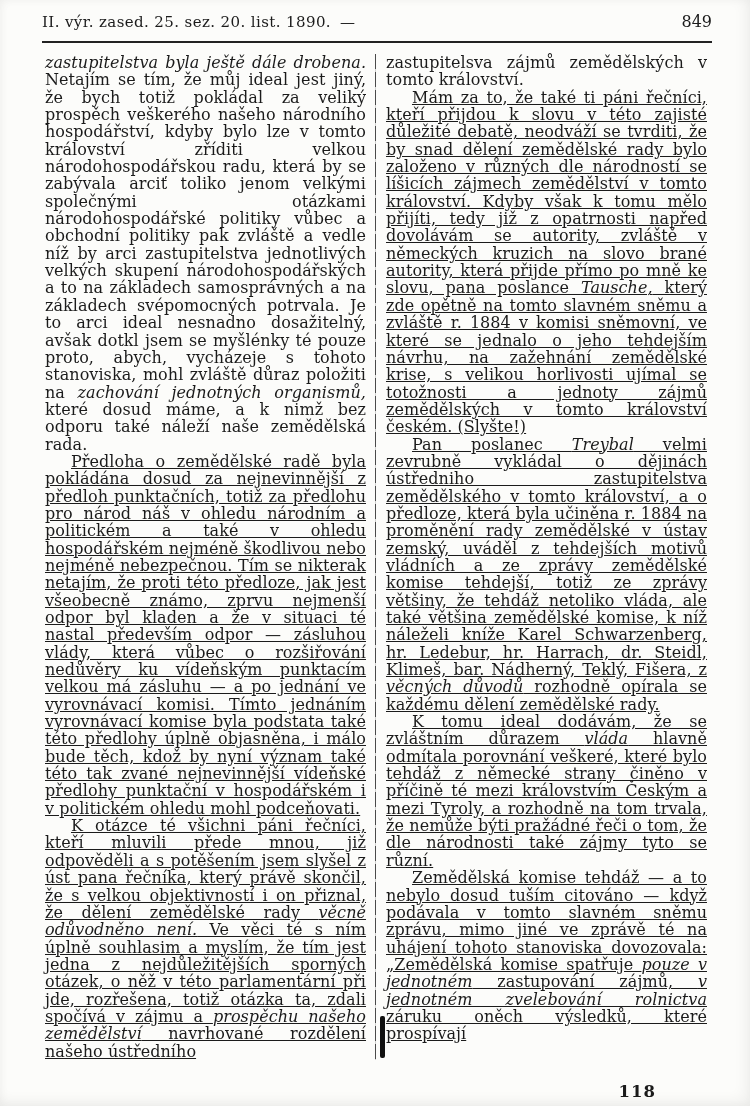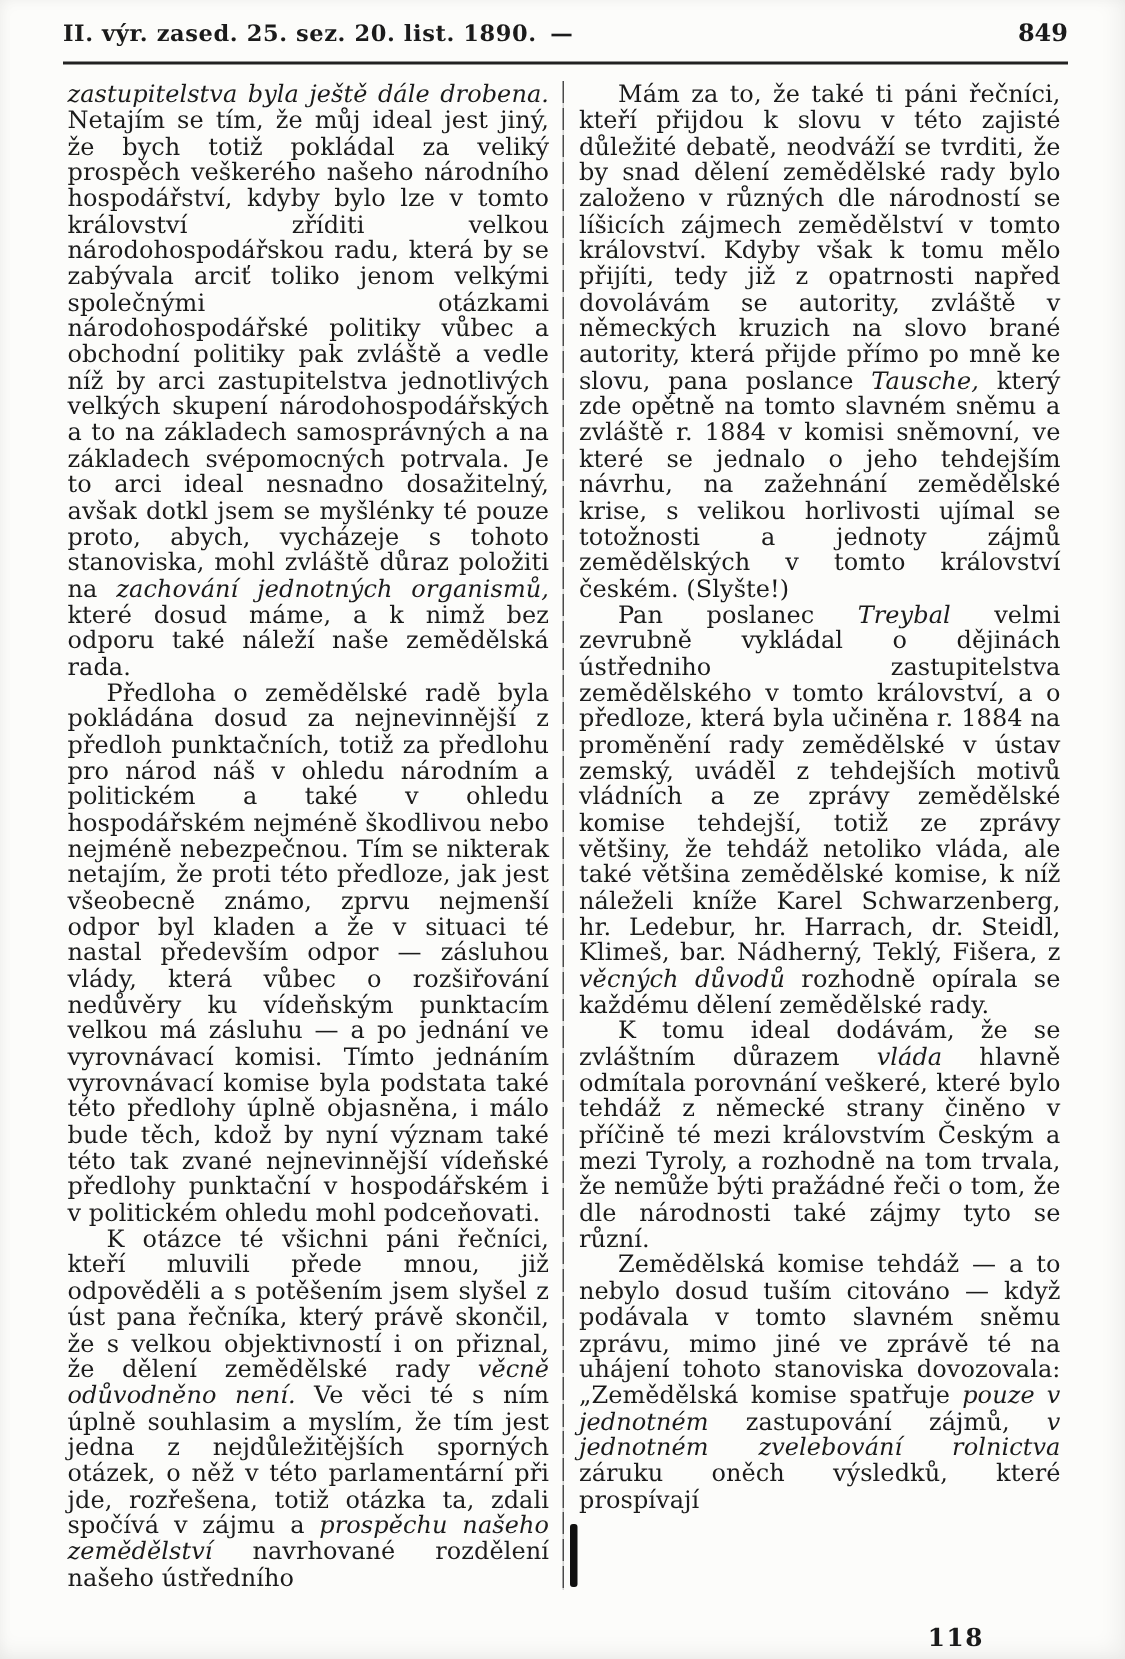--- a/index.html
+++ b/index.html
@@ -9,21 +9,21 @@
     margin:0 auto;
     background:#fcfcfa;
     color:#1b1b1b;
     font-family:"DejaVu Serif","Liberation Serif",serif;
     overflow:hidden;
     box-shadow:inset -4px -4px 14px rgba(0,0,0,0.06), inset 2px 0 8px rgba(0,0,0,0.03);
   }
   .header{
     position:absolute;top:12px;left:42px;right:38px;
     display:flex;align-items:baseline;justify-content:space-between;
-    font-size:15px;font-weight:bold;white-space:nowrap;
+    font-size:15px;font-weight:normal;white-space:nowrap;
   }
   .header .left-part{display:flex;gap:9px;align-items:baseline;}
   .header .czech{letter-spacing:0.4px;}
   .header .german{letter-spacing:0.3px;}
   .header .pagenum{font-size:16px;}
   .header-rule{
     position:absolute;top:41px;left:42px;right:38px;
     height:2px;background:#222;
   }
   .columns{
@@ -39,21 +39,21 @@
     letter-spacing:0.05px;
   }
   .column.left{margin-right:9px;}
   .column.right{margin-left:10px;}
   .divider{
     width:1px;
     align-self:stretch;
     background:repeating-linear-gradient(to bottom,#4a4a4a 0 15px,rgba(74,74,74,0.25) 15px 18px);
   }
   .para{margin:0;}
-  .para.indent{text-indent:26px;}
+  .para.indent{text-indent:26px;text-decoration:underline;}
   .italic{font-style:italic;}
   .sheet-number{
     position:absolute;top:1082px;right:94px;
     font-size:16.5px;font-weight:bold;letter-spacing:1px;
   }
   .ink-mark{
     position:absolute;left:380px;top:1016px;
     width:5px;height:42px;background:#101010;
     border-radius:2px;filter:blur(0.4px);
   }
@@ -74,20 +74,21 @@
   <div class="header-rule"></div>
 
   <div class="columns">
     <div class="column left">
         <p class="para"><span class="italic">zastupitelstva byla ještě dále drobena.</span><span> Netajím se tím, že můj ideal jest jiný, že bych totiž pokládal za veliký prospěch veškerého našeho národního hospodářství, kdyby bylo lze v tomto království zříditi velkou národohospodářskou radu, která by se zabývala arciť toliko jenom velkými společnými otázkami národohospodářské politiky vůbec a obchodní politiky pak zvláště a vedle níž by arci zastupitelstva jednotlivých velkých skupení národohospodářských a to na základech samosprávných a na základech svépomocných potrvala. Je to arci ideal nesnadno dosažitelný, avšak dotkl jsem se myšlénky té pouze proto, abych, vycházeje s tohoto stanoviska, mohl zvláště důraz položiti na </span><span class="italic">zachování jednotných organismů,</span><span> které dosud máme, a k nimž bez odporu také náleží naše zemědělská rada.</span></p>
         <p class="para indent"><span>Předloha o zemědělské radě byla pokládána dosud za nejnevinnější z předloh punktačních, totiž za předlohu pro národ náš v ohledu národním a politickém a také v ohledu hospodářském nejméně škodlivou nebo nejméně nebezpečnou. Tím se nikterak netajím, že proti této předloze, jak jest všeobecně známo, zprvu nejmenší odpor byl kladen a že v situaci té nastal především odpor — zásluhou vlády, která vůbec o rozšiřování nedůvěry ku vídeňským punktacím velkou má zásluhu — a po jednání ve vyrovnávací komisi. Tímto jednáním vyrovnávací komise byla podstata také této předlohy úplně objasněna, i málo bude těch, kdož by nyní význam také této tak zvané nejnevinnější vídeňské předlohy punktační v hospodářském i v politickém ohledu mohl podceňovati.</span></p>
         <p class="para indent"><span>K otázce té všichni páni řečníci, kteří mluvili přede mnou, již odpověděli a s potěšením jsem slyšel z úst pana řečníka, který právě skončil, že s velkou objektivností i on přiznal, že dělení zemědělské rady </span><span class="italic">věcně odůvodněno není.</span><span> Ve věci té s ním úplně souhlasim a myslím, že tím jest jedna z nejdůležitějších sporných otázek, o něž v této parlamentární při jde, rozřešena, totiž otázka ta, zdali spočívá v zájmu a </span><span class="italic">prospěchu našeho zemědělství</span><span> navrhované rozdělení našeho ústředního</span></p>
       </div>
     <div class="divider"></div>
     <div class="column right">
+        <p class="para"><span>zastupitelsva zájmů zemědělských v tomto království.</span></p>
         <p class="para indent"><span>Mám za to, že také ti páni řečníci, kteří přijdou k slovu v této zajisté důležité debatě, neodváží se tvrditi, že by snad dělení zemědělské rady bylo založeno v různých dle národností se líšicích zájmech zemědělství v tomto království. Kdyby však k tomu mělo přijíti, tedy již z opatrnosti napřed dovolávám se autority, zvláště v německých kruzich na slovo brané autority, která přijde přímo po mně ke slovu, pana poslance </span><span class="italic">Tausche,</span><span> který zde opětně na tomto slavném sněmu a zvláště r. 1884 v komisi sněmovní, ve které se jednalo o jeho tehdejším návrhu, na zažehnání zemědělské krise, s velikou horlivosti ujímal se totožnosti a jednoty zájmů zemědělských v tomto království českém. (Slyšte!)</span></p>
         <p class="para indent"><span>Pan poslanec </span><span class="italic">Treybal</span><span> velmi zevrubně vykládal o dějinách ústředniho zastupitelstva zemědělského v tomto království, a o předloze, která byla učiněna r. 1884 na proměnění rady zemědělské v ústav zemský, uváděl z tehdejších motivů vládních a ze zprávy zemědělské komise tehdejší, totiž ze zprávy většiny, že tehdáž netoliko vláda, ale také většina zemědělské komise, k níž náleželi kníže Karel Schwarzenberg, hr. Ledebur, hr. Harrach, dr. Steidl, Klimeš, bar. Nádherný, Teklý, Fišera, z </span><span class="italic">věcných důvodů</span><span> rozhodně opírala se každému dělení zemědělské rady.</span></p>
         <p class="para indent"><span>K tomu ideal dodávám, že se zvláštním důrazem </span><span class="italic">vláda</span><span> hlavně odmítala porovnání veškeré, které bylo tehdáž z německé strany činěno v příčině té mezi královstvím Českým a mezi Tyroly, a rozhodně na tom trvala, že nemůže býti pražádné řeči o tom, že dle národnosti také zájmy tyto se různí.</span></p>
         <p class="para indent"><span>Zemědělská komise tehdáž — a to nebylo dosud tuším citováno — když podávala v tomto slavném sněmu zprávu, mimo jiné ve zprávě té na uhájení tohoto stanoviska dovozovala: „Zemědělská komise spatřuje </span><span class="italic">pouze v jednotném</span><span> zastupování zájmů, </span><span class="italic">v jednotném zvelebování rolnictva</span><span> záruku oněch výsledků, které prospívají</span></p>
       </div>
   </div>
 
   <div class="ink-mark"></div>
 
   <div class="sheet-number">118</div>

